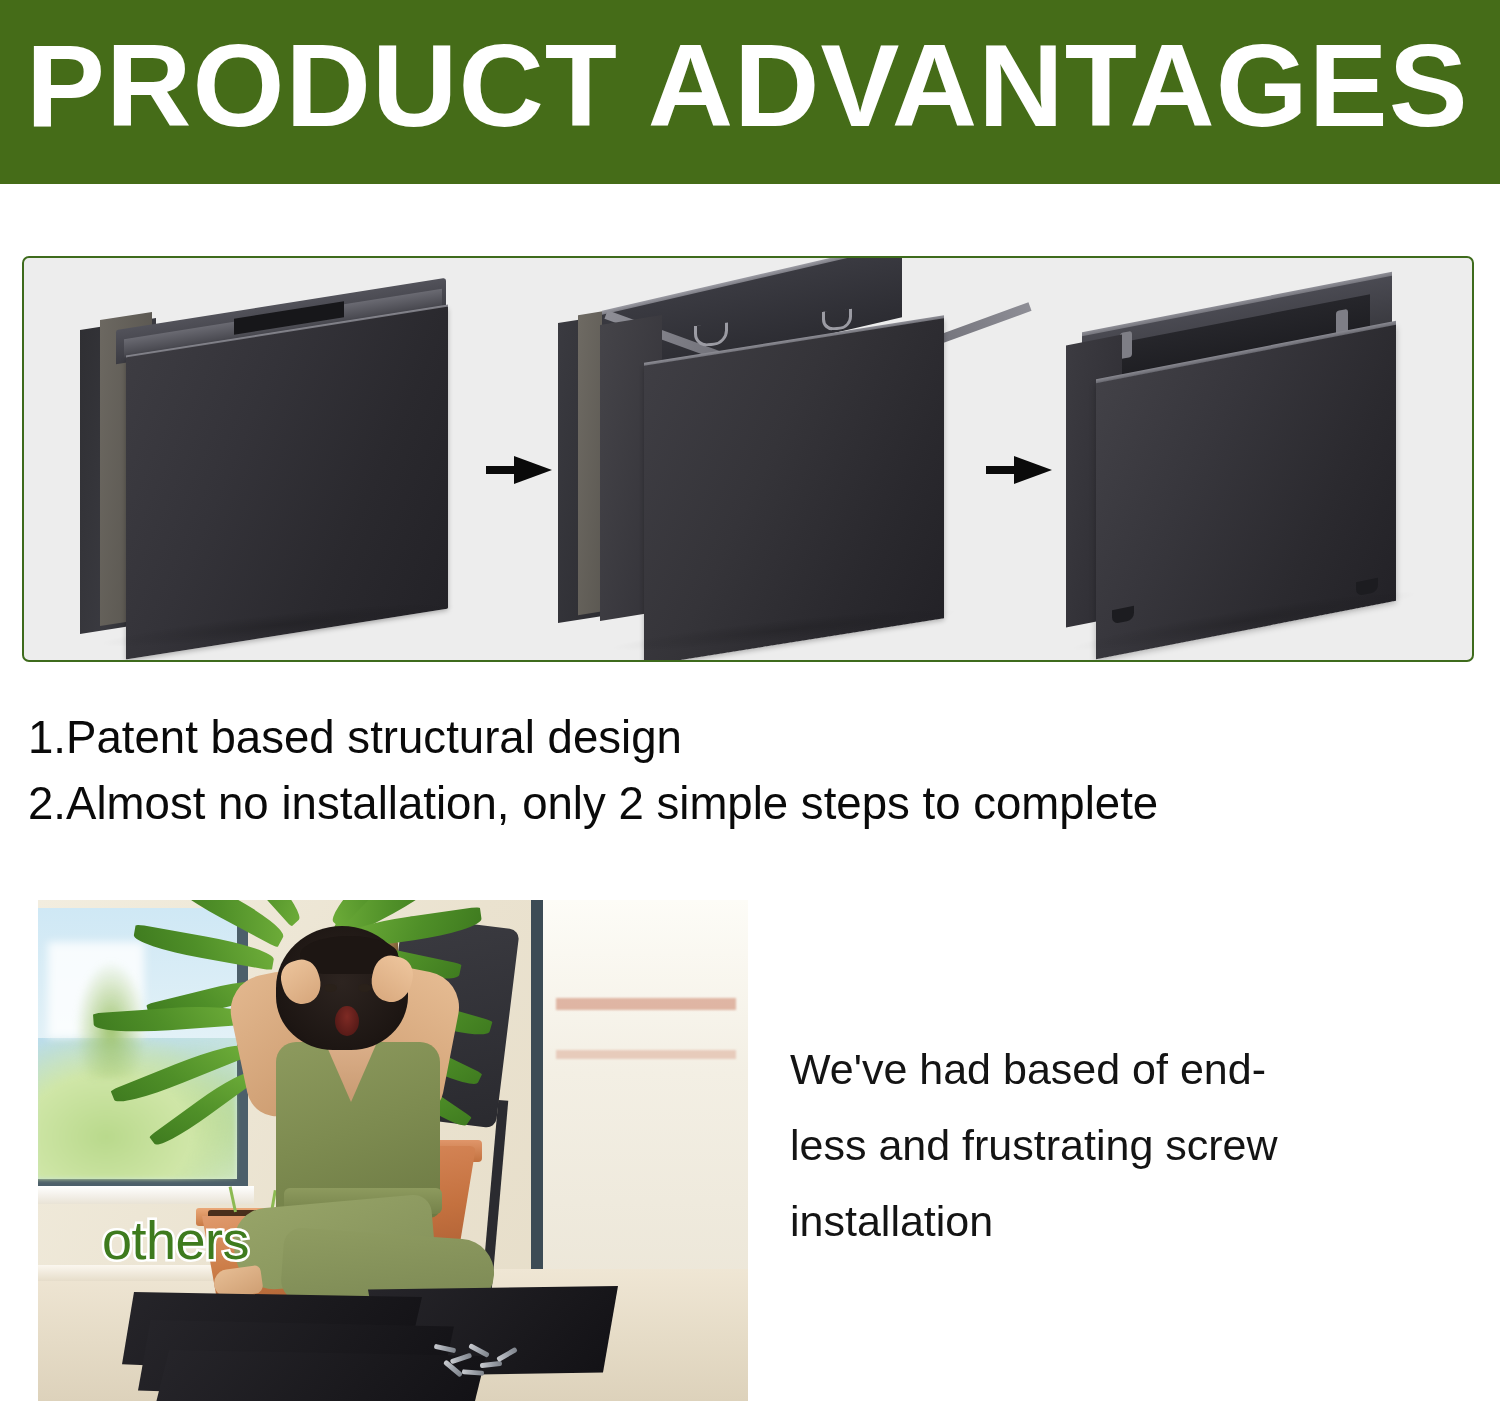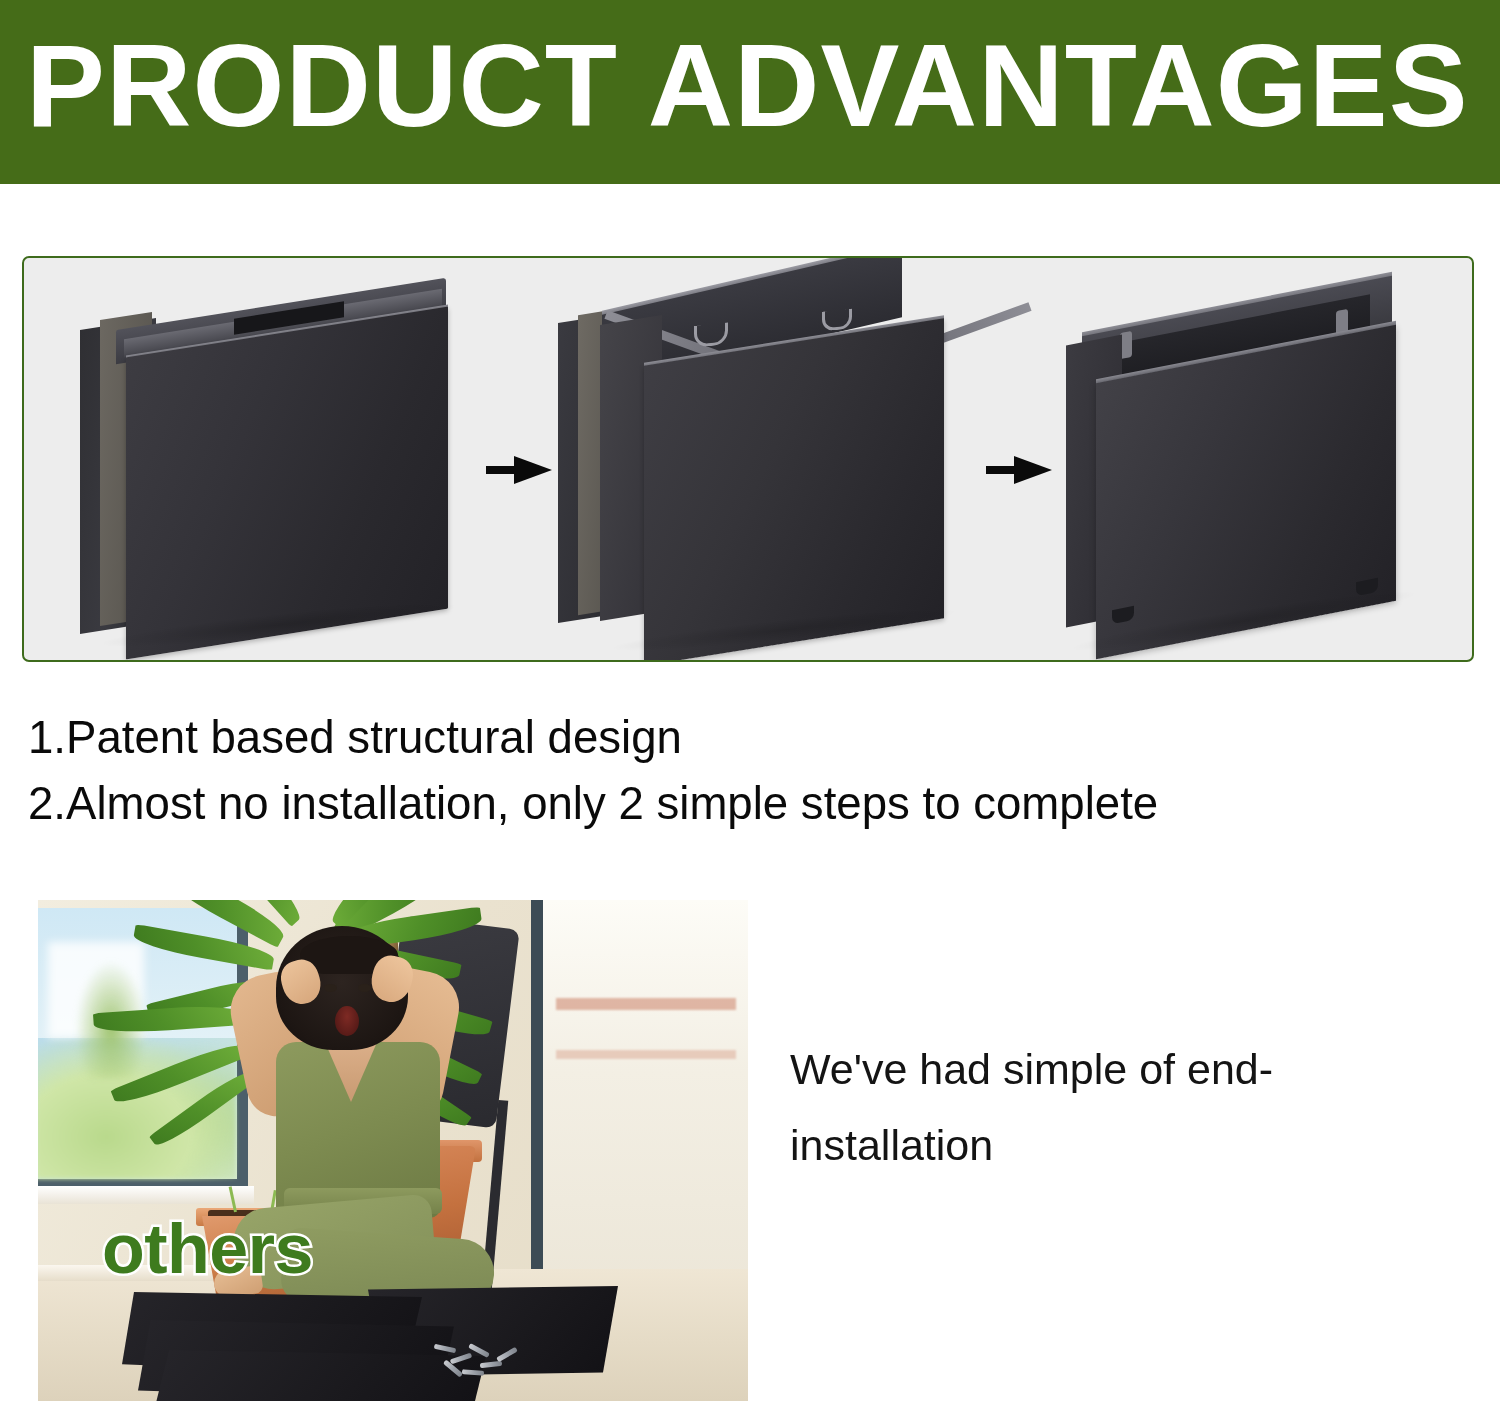--- a/index.html
+++ b/index.html
@@ -667,22 +667,22 @@
     width: 22px; height: 5px;
     background: linear-gradient(90deg,#c9cbd0 0%,#9ba0a8 55%,#7e838b 100%);
     border-radius: 2px;
     transform-origin: center;
   }
   
   .others-label {
     position: absolute;
     left: 102px;
     top: 1209px;
-    font-size: 70px;
-    font-weight: bold;
+    font-size: 54px;
+    font-weight: normal;
     color: #3E7B1E;
     letter-spacing: -0.5px;
     -webkit-text-stroke: 5px #ffffff;
     paint-order: stroke fill;
     z-index: 6;
   }
 
   
   .right-text {
     position: absolute;
@@ -844,15 +844,16 @@
   <div class="screw" style="left:430px;top:448px;transform:rotate(28deg);"></div>
   <div class="screw" style="left:442px;top:462px;transform:rotate(-6deg);"></div>
   <div class="screw" style="left:404px;top:466px;transform:rotate(40deg);"></div>
   <div class="screw" style="left:458px;top:452px;transform:rotate(-30deg);"></div>
   <div class="screw" style="left:424px;top:470px;transform:rotate(4deg);"></div>
 </div>
 
 <div class="others-label">others</div>
 
 <div class="right-text">
-  <div class="right-text-line">We've had simple of end-</div>
+  <div class="right-text-line">We've had based of end-</div>
+  <div class="right-text-line">less and frustrating screw</div>
   <div class="right-text-line">installation</div>
 </div>
 
 </body></html>

